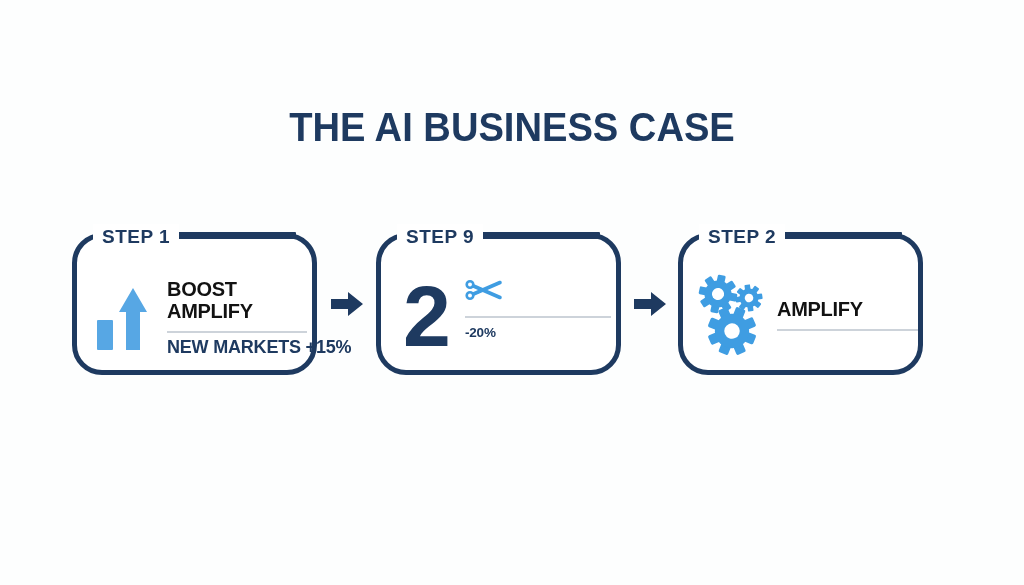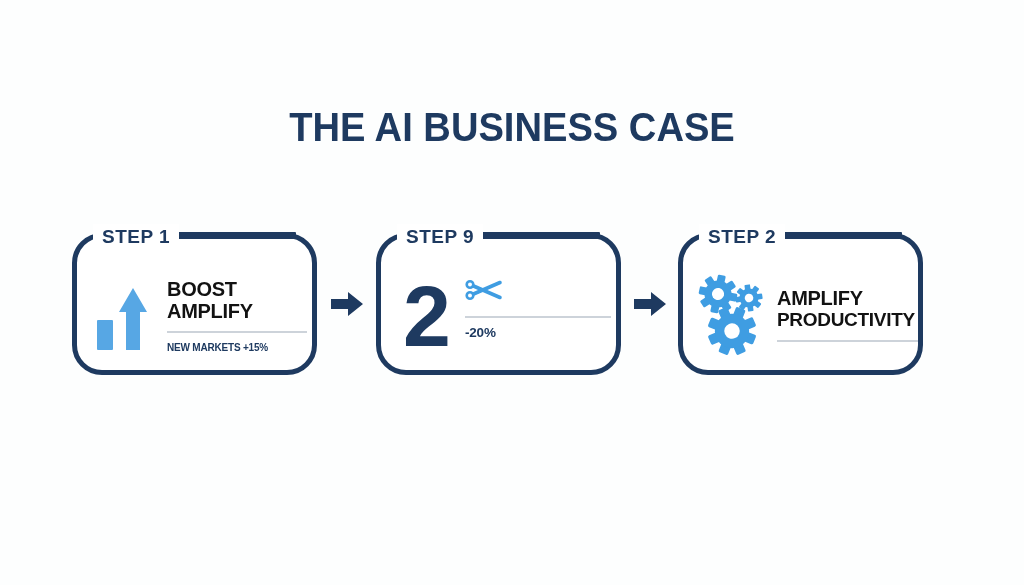--- a/index.html
+++ b/index.html
@@ -89,21 +89,21 @@
         <div class="box1-icon">
           <svg width="54" height="64" viewBox="0 0 54 64">
             <rect class="icon-blue-fill" x="0" y="34" width="16" height="30" rx="1"></rect>
             <polygon class="icon-blue-fill" points="36,2 50,26 43,26 43,64 29,64 29,26 22,26"></polygon>
           </svg>
         </div>
         <div class="text-col box1-text">
           <div class="heading-line">BOOST</div>
           <div class="heading-line">AMPLIFY</div>
           <div class="divider"></div>
-          <div class="metric-line" style="font-size:10px">NEW MARKETS +15%</div>
+          <div class="metric-line" style="font-size:18px">NEW MARKETS +15%</div>
         </div>
       </div>
     </div>
 
     <div class="arrow-wrap">
       <svg width="32" height="26" viewBox="0 0 32 26">
         <polygon class="navy-fill" points="0,8 17,8 17,1 32,13 17,25 17,18 0,18"></polygon>
       </svg>
     </div>
 
@@ -155,20 +155,19 @@
                 <circle r="4.6" fill="#ffffff"></circle>
               </g>
             </defs>
             <use href="#gear" transform="translate(21,21) scale(1.32) rotate(12)"></use>
             <use href="#gear" transform="translate(52,25) scale(0.93) rotate(-8)"></use>
             <use href="#gear" transform="translate(35,58) scale(1.68) rotate(22)"></use>
           </svg>
         </div>
         <div class="text-col box3-text">
           <div class="heading-line">AMPLIFY</div>
-          <div class="heading-line" style="font-size:19px">PRODUCTIVITY</div>
           <div class="divider"></div>
         </div>
       </div>
     </div>
 
   </div>
 </div>
 
 </body></html>

